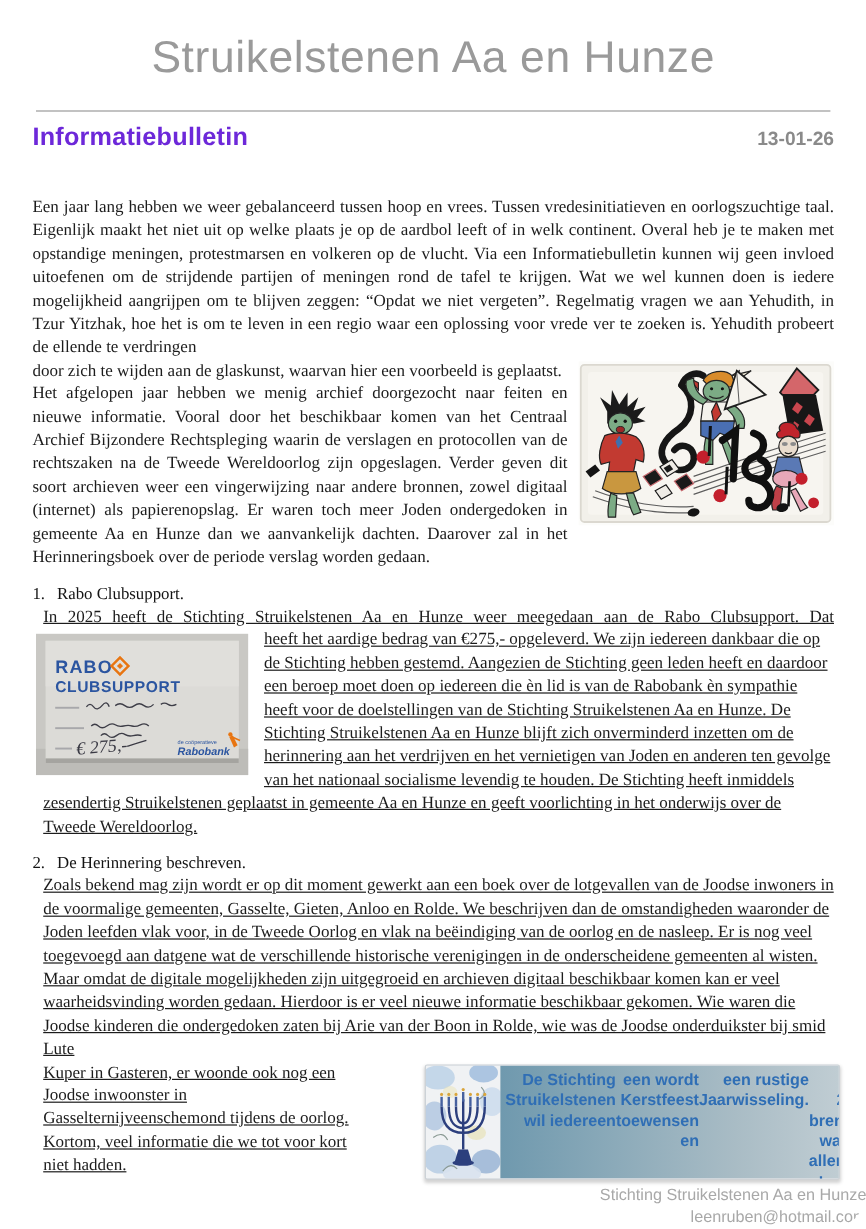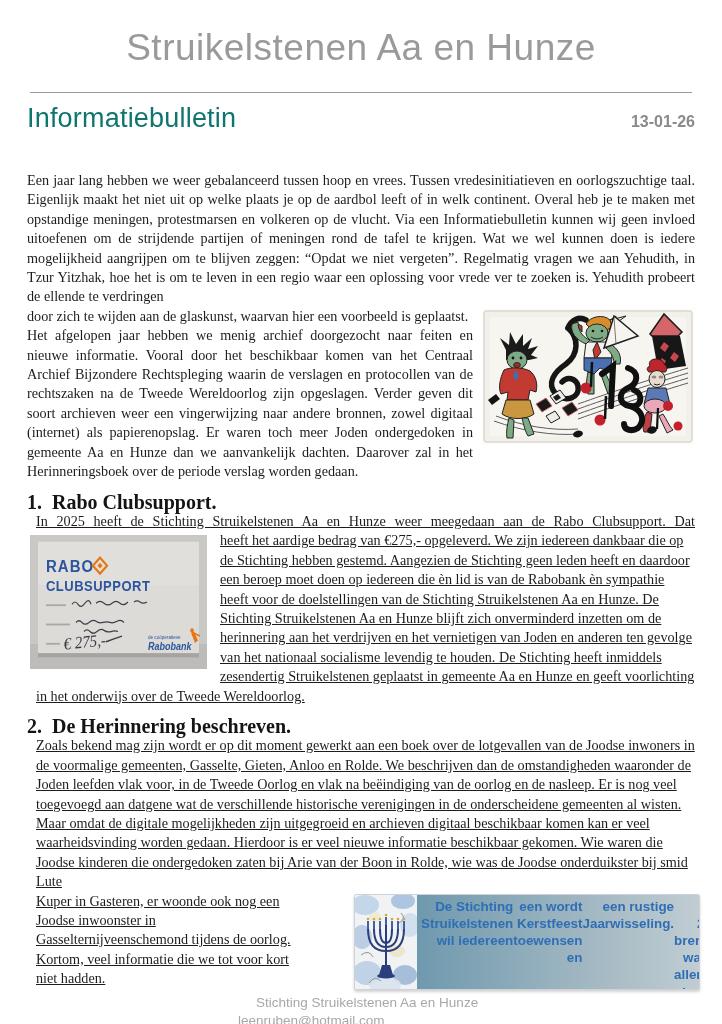--- a/index.html
+++ b/index.html
@@ -3,49 +3,49 @@
 <meta charset="utf-8">
 <style>
   html,body{margin:0;padding:0;background:#ffffff;}
   .page{width:722px;height:1024px;background:#ffffff;position:relative;overflow:hidden;
         font-family:"Liberation Serif",serif;border-radius:31px;}
   
   .title{margin:26px 30px 0;text-align:center;font-family:"Liberation Sans",sans-serif;
          font-weight:400;font-size:37px;line-height:44px;color:#9a9a9a;letter-spacing:0.5px;}
   .rule{margin:22px 30px 0;border-top:1px solid #9a9a9a;height:0;}
   .subheader{display:flex;justify-content:space-between;align-items:baseline;margin:10px 27px 0;}
-  .bulletin-label{font-family:"Liberation Sans",sans-serif;font-weight:400;font-size:27px;
-                  color:#0f766e;letter-spacing:0.2px;}
+  .bulletin-label{font-family:"Liberation Sans",sans-serif;font-weight:700;font-size:21px;
+                  color:#6d28d9;letter-spacing:0.2px;}
   .date{font-family:"Liberation Sans",sans-serif;font-weight:700;font-size:16px;color:#8a8a8a;}
   
   .content{margin:37px 27px 0;font-size:14.2px;line-height:19.4px;color:#1c1c1c;}
   .content p{margin:0;}
   .just{text-align:justify;}
   .leftal{text-align:left;}
   .fline{text-align:justify;text-align-last:justify;}
-  h2.sec-h{font-size:20px;font-weight:700;color:#141414;margin:11px 0 0 0;clear:both;
+  h2.sec-h{font-size:14px;font-weight:400;color:#141414;margin:11px 0 0 0;clear:both;
            font-family:"Liberation Serif",serif;}
   h2.sec-h .num{margin-right:10px;}
   .sec-body{margin-left:9px;text-decoration:underline;}
   
   .glass-float{float:right;width:213px;height:137px;margin:1px 0 4px 9px;}
-  .cert-float{float:left;width:177px;height:134px;margin:4px 13px 2px -6px;}
+  .cert-float{float:left;width:177px;height:118px;margin:4px 13px 2px -6px;}
   .banner-float{float:right;width:344px;height:94px;margin:2px -5px 4px 11px;display:flex;
                 border:1px solid #ccd2d7;border-radius:2px;overflow:hidden;
                 box-shadow:0 2px 3px rgba(0,0,0,0.18);background:#e9ebec;}
   .banner-img{width:62px;flex:0 0 62px;}
   .banner-panel{flex:1;background:linear-gradient(90deg,#6f99ae 0%,#a9bcc5 45%,#e9ebec 100%);
                 display:flex;flex-direction:row;justify-content:center;text-align:right;
                 padding:3px 8px 3px 4px;font-family:"Liberation Sans",sans-serif;font-weight:700;
                 color:#2f6eb5;font-size:13.4px;line-height:17.2px;}
   .wrap-line{display:block;text-align:left;}
   svg{display:block;width:100%;height:100%;}
   
   .footer{clear:both;margin:5px 0 0 238px;font-family:"Liberation Sans",sans-serif;
-          font-size:13.5px;color:#a8a8a8;line-height:18.5px;}
+          font-size:13.5px;color:#a8a8a8;line-height:18.5px;text-align:right;}
   .footer .f1{padding-left:18px;}
 </style>
 </head>
 <body>
 
 <div class="page">
 
   <div class="title">Struikelstenen Aa en Hunze</div>
   <div class="rule"></div>
 

